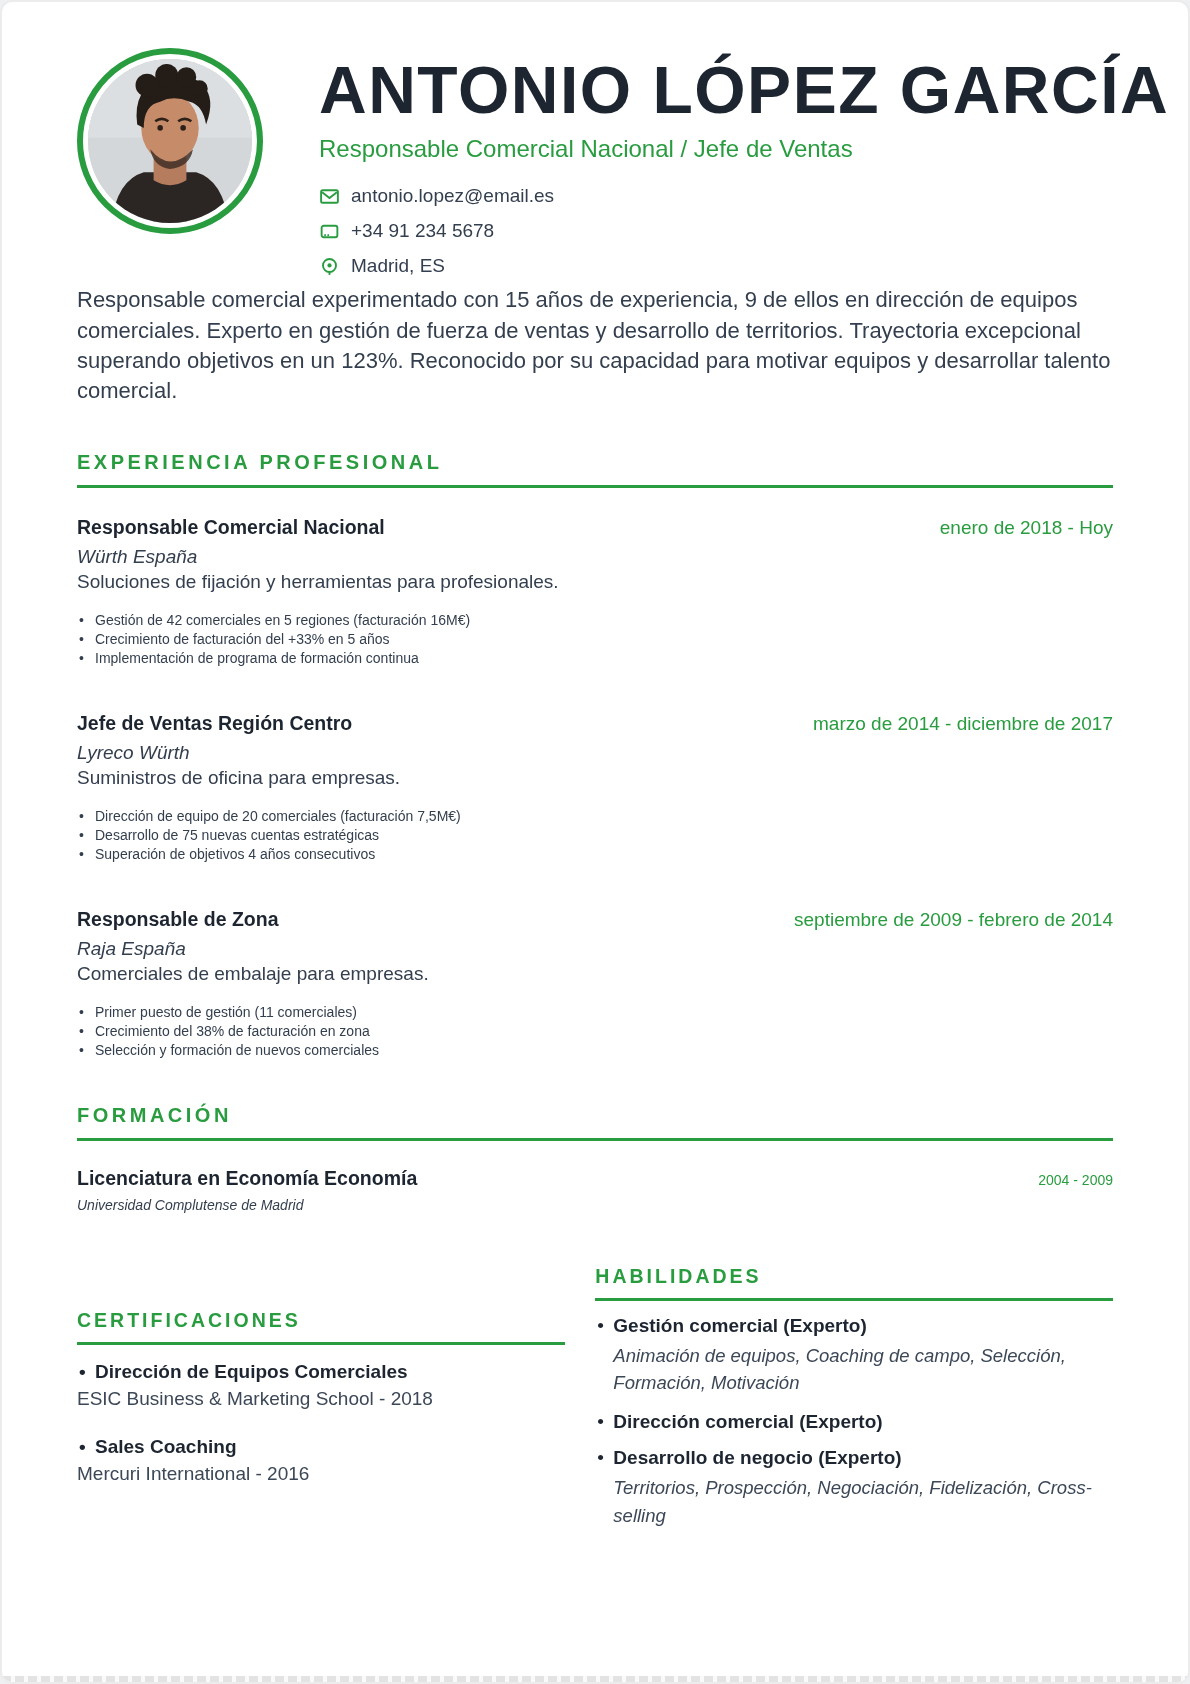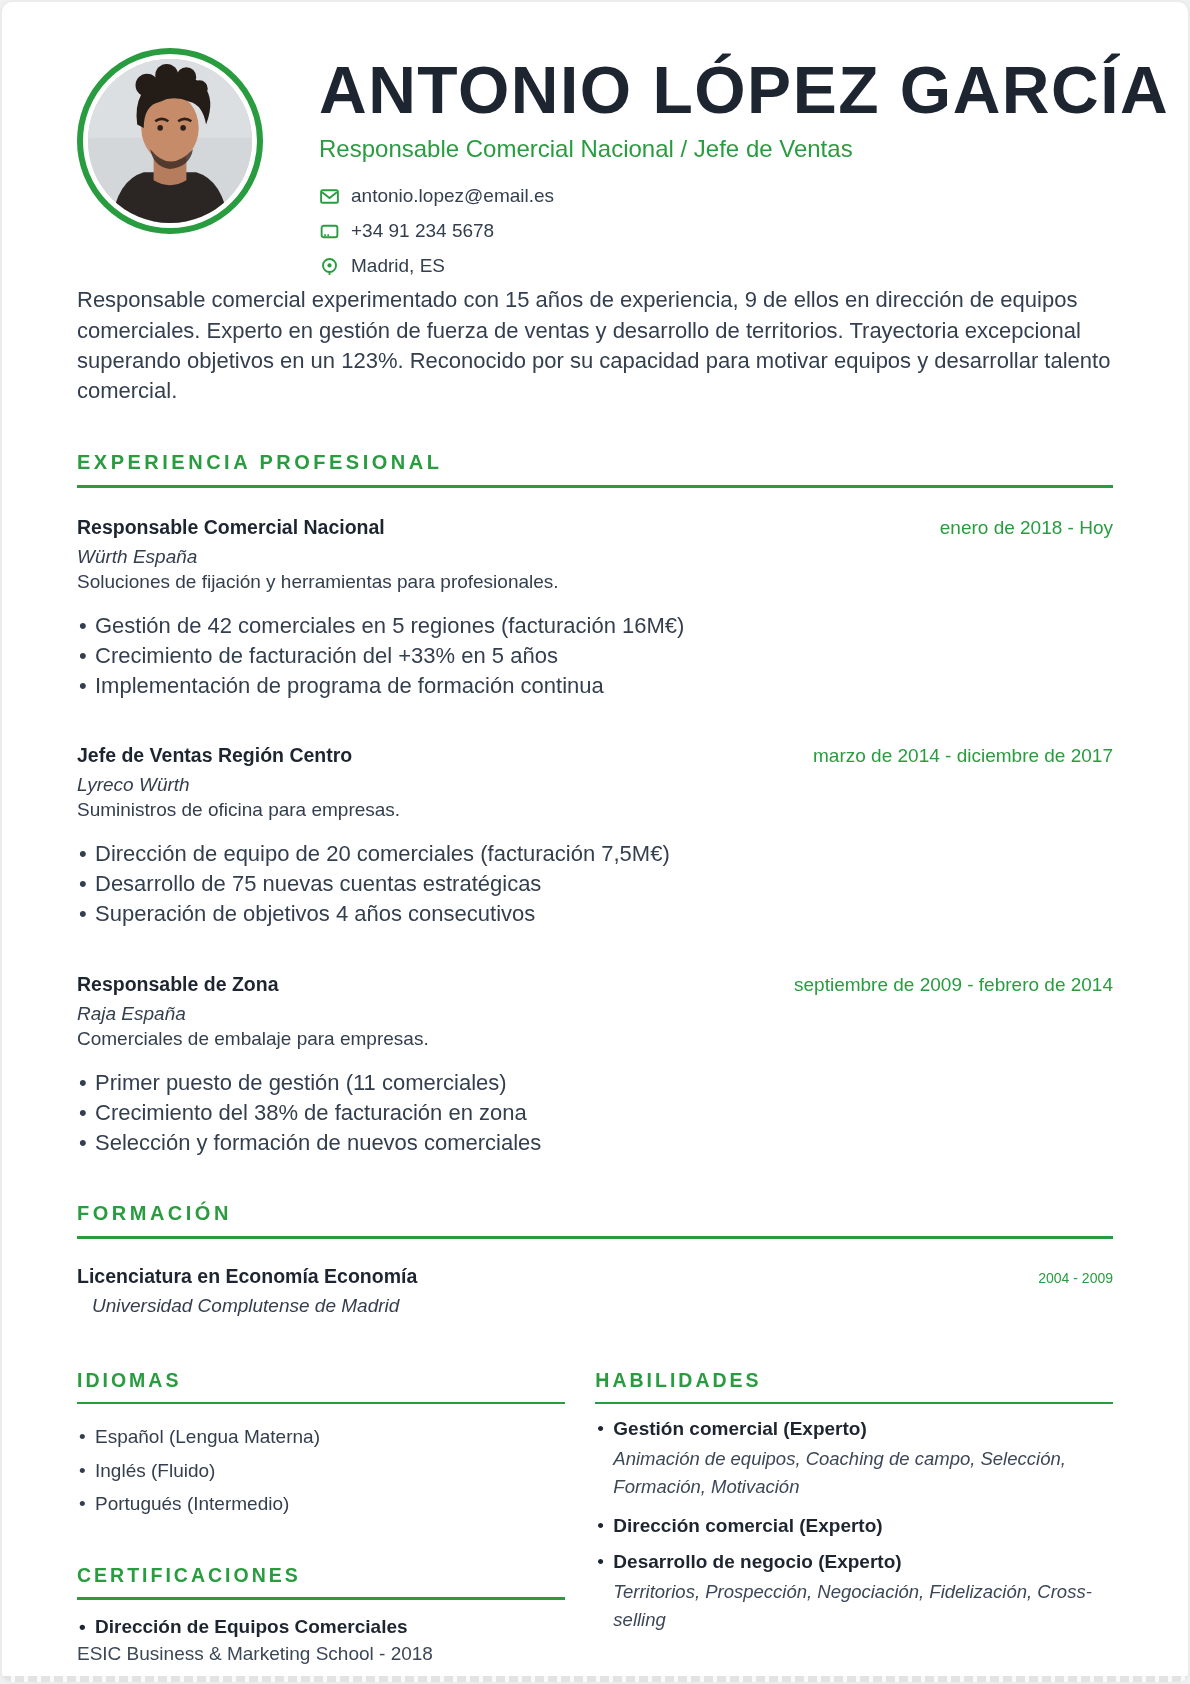--- a/index.html
+++ b/index.html
@@ -34,28 +34,28 @@
 
   
   .job { margin-top:28px; }
   .job + .job { margin-top:44px; }
   .job-head { display:flex; justify-content:space-between; align-items:baseline; }
   .job-title { font-size:19.5px; font-weight:700; color:var(--dark); }
   .job-dates { font-size:19px; font-weight:500; color:var(--accent); white-space:nowrap; }
   .job-company { margin-top:7px; font-size:19px; font-style:italic; color:var(--text); }
   .job-desc { margin-top:3px; font-size:19px; color:var(--text); }
   ul.bullets { margin-top:18px; list-style:none; }
-  ul.bullets li { font-size:22px; line-height:1.36; color:var(--text); padding-left:18px; position:relative; }
+  ul.bullets li { font-size:14px; line-height:1.36; color:var(--text); padding-left:18px; position:relative; }
   ul.bullets li::before { content:"•"; position:absolute; left:2px; }
 
   
   .edu-head { display:flex; justify-content:space-between; align-items:baseline; margin-top:26px; }
   .edu-degree { font-size:19.5px; font-weight:700; color:var(--dark); }
   .edu-dates { font-size:14px; font-weight:400; color:var(--accent); }
-  .edu-school { margin-top:7px; font-size:19px; font-style:italic; color:var(--text);margin-left:15px; }
+  .edu-school { margin-top:7px; font-size:14px; font-style:italic; color:var(--text); }
 
   
   .two-col { display:grid; grid-template-columns:1fr 1.06fr; column-gap:30px; margin-top:52px; }
   .sub-section .section-heading { font-size:19.5px; letter-spacing:3px; }
   .sub-section .section-rule { margin-top:10px; height:2.5px; }
   ul.plain { margin-top:16px; list-style:none; }
   ul.plain li { font-size:19px; line-height:1.75; color:var(--text); padding-left:18px; position:relative; }
   ul.plain li::before { content:"•"; position:absolute; left:2px; }
   .cert-item { margin-top:18px; }
   .cert-name { font-size:19px; font-weight:700; color:var(--dark); padding-left:18px; position:relative; }
@@ -193,29 +193,20 @@
       <div class="edu-head">
         <span class="edu-degree">Licenciatura en Economía Economía</span>
         <span class="edu-dates">2004 - 2009</span>
       </div>
       <div class="edu-school">Universidad Complutense de Madrid</div>
     </div>
 
     <div class="two-col">
 
       <div>
-        <div class="sub-section">
-          <div class="section-heading">IDIOMAS</div>
-          <div class="section-rule"></div>
-          <ul class="plain">
-            <li>Español (Lengua Materna)</li>
-            <li>Inglés (Fluido)</li>
-            <li>Portugués (Intermedio)</li>
-          </ul>
-        </div>
 
         <div class="sub-section section">
           <div class="section-heading">CERTIFICACIONES</div>
           <div class="section-rule"></div>
           <div class="cert-stack">
             <div class="cert-item">
               <div class="cert-name">Dirección de Equipos Comerciales</div>
               <div class="cert-issuer">ESIC Business &amp; Marketing School - 2018</div>
             </div>
             <div class="cert-item">

